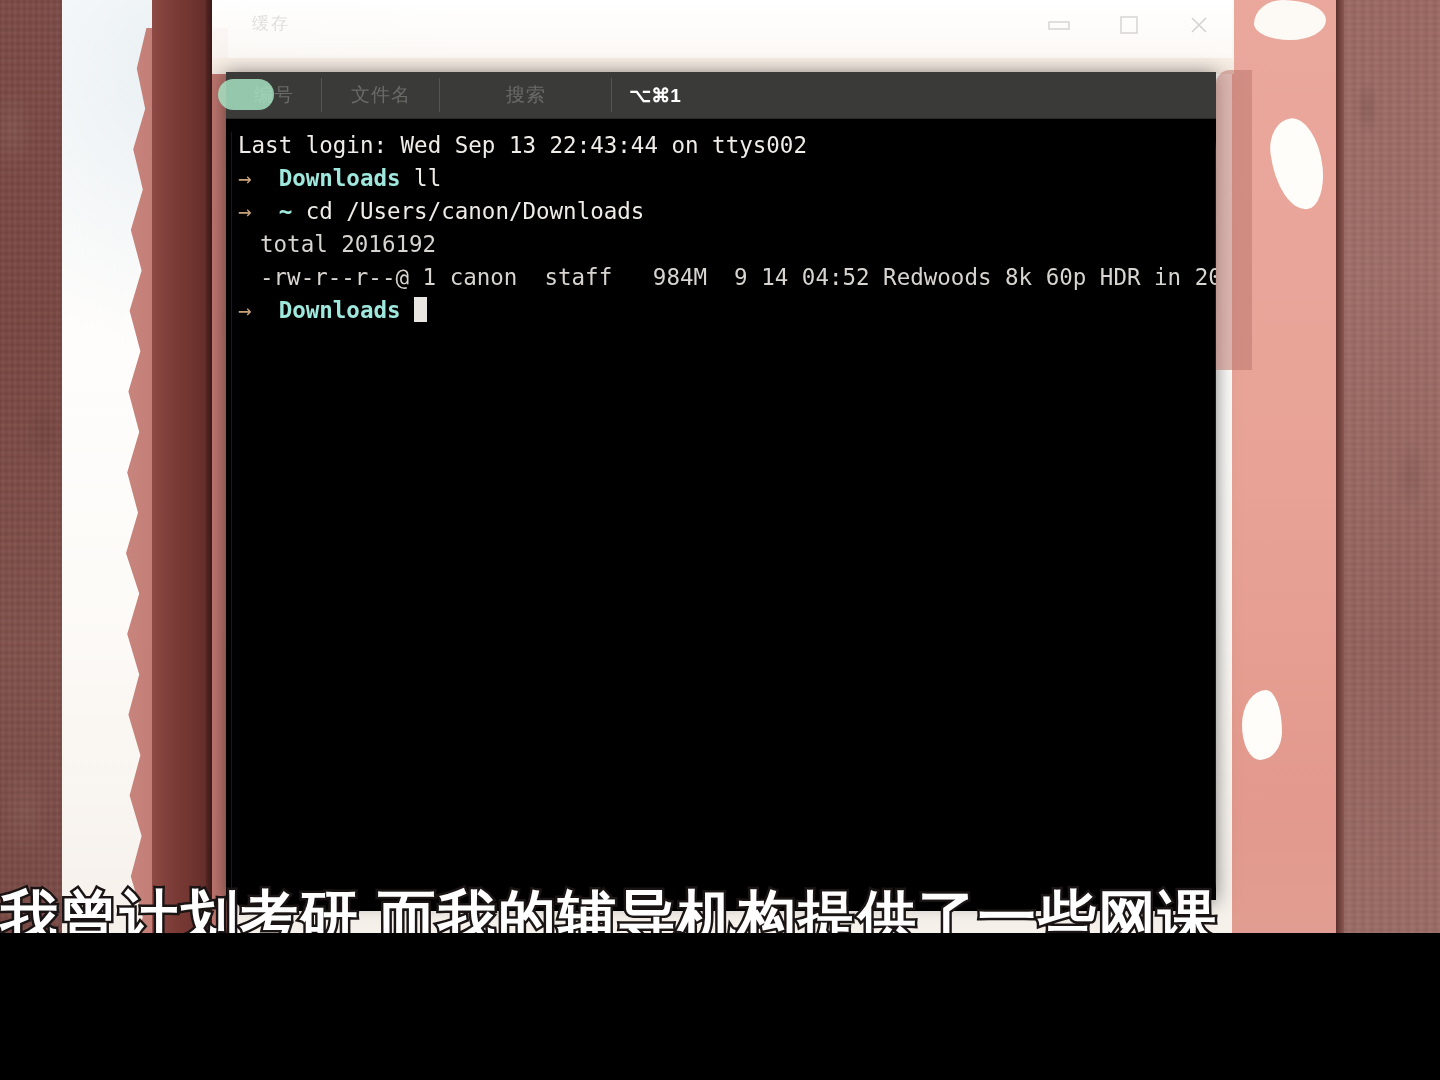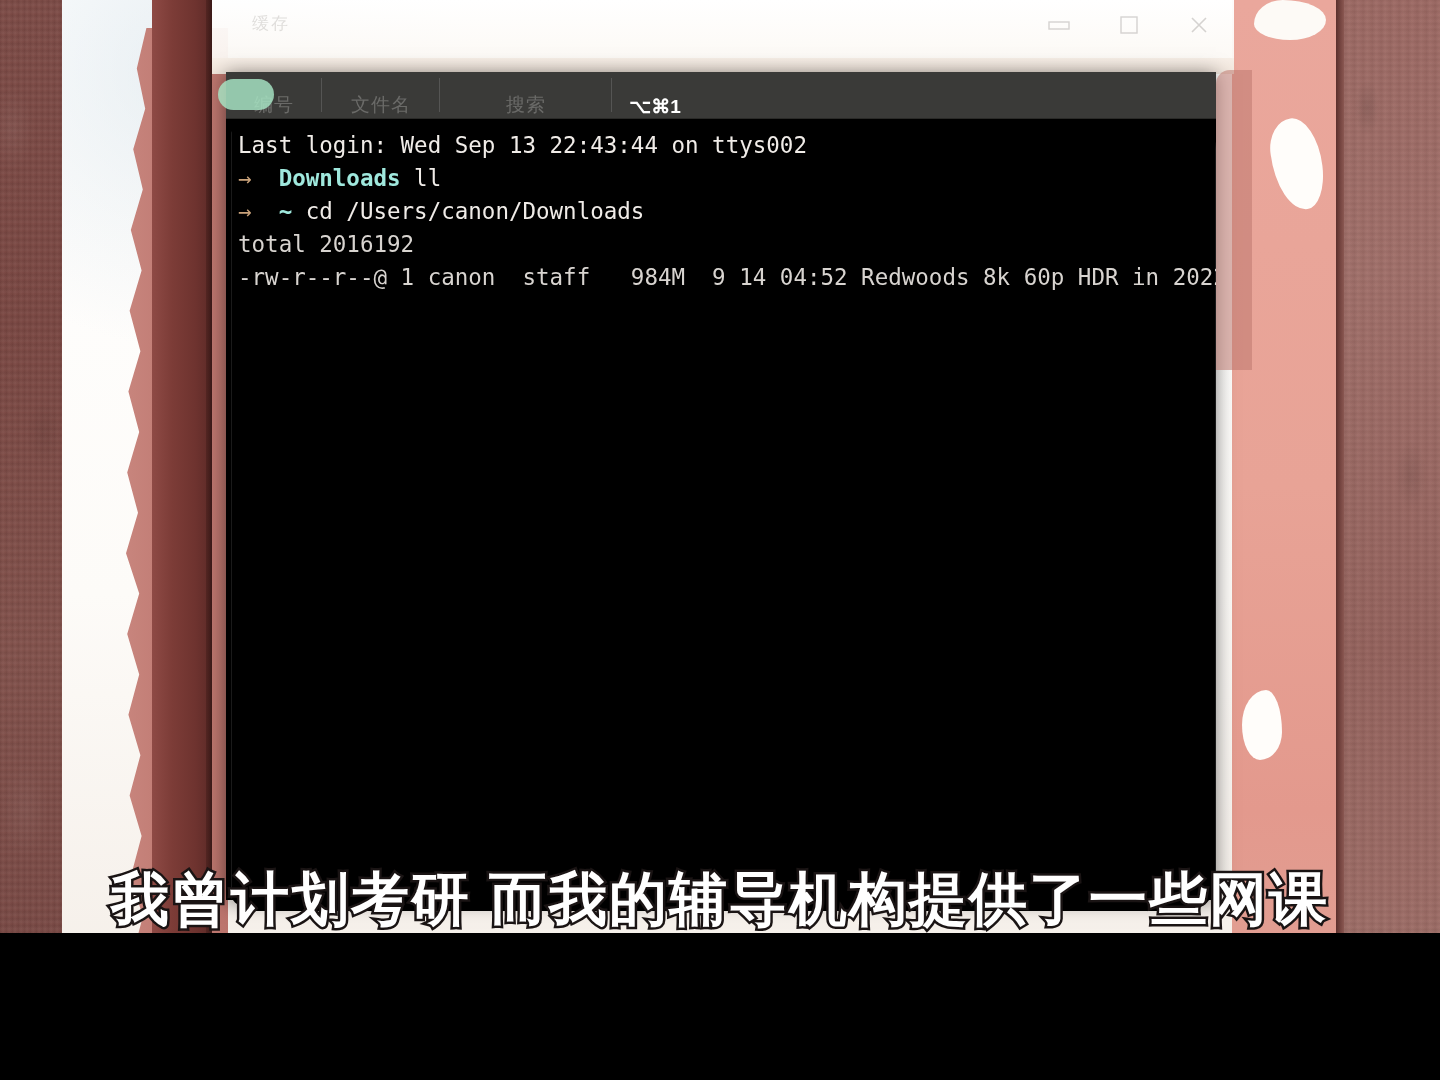--- a/index.html
+++ b/index.html
@@ -259,21 +259,21 @@
     position: relative;
     height: 46px;
     background: linear-gradient(180deg, #3f3f3d 0%, #38383६ 1%, #363634 100%);
     background-color: #3a3a38;
     display: flex;
     align-items: stretch;
     border-bottom: 1px solid #2a2a28;
   }
   .tab-cell {
     display: flex;
-    align-items: flex-end;
+    align-items: center;
     justify-content: center;
     position: relative;
     color: rgba(220,220,215,0.30);
     font-size: 19px;
     letter-spacing: 1px;
   }
   .tab-cell.divider::after {
     content: "";
     position: absolute;
     right: 0; top: 6px; bottom: 6px;
@@ -317,21 +317,21 @@
     overflow: hidden;
     border-radius: 30px;
   }
   .term-line {
     white-space: pre;
     padding-left: 12px;
   }
   .c-white   { color: #f0ece8; }
   .c-cyan    { color: #9fe8dd; font-weight: bold; }
   .c-arrow   { color: #c9a27a; }
-  .c-dim     { color: #d8d4d0; }
+  .c-dim     { color: #d8d4d0; margin-left: 22px; }
   .cursor-block {
     display: inline-block;
     width: 13px; height: 25px;
     background: #e9e6e1;
     vertical-align: -4px;
   }
 
   
   .term-guide {
     position: absolute;
@@ -346,23 +346,22 @@
     left: 1216px; top: 70px;
     width: 36px; height: 300px;
     background: rgba(190,120,112,0.55);
     border-radius: 14px 0 0 0;
     z-index: 35;
   }
 
   
   .subtitle {
     position: absolute;
-    left: 0; top: 870px;
+    left: 0; top: 888px;
     width: 1440px;
-    text-align: center;
     font-family: "Liberation Sans", sans-serif;
     font-weight: bold;
     font-size: 58px;
     line-height: 1;
     color: #ffffff;
     letter-spacing: 2px;
     z-index: 60;
     -webkit-text-stroke: 5px #1a1414;
     paint-order: stroke fill;
     white-space: nowrap;
@@ -435,20 +434,21 @@
       <div class="term-line"><span class="c-white">Last login: Wed Sep 13 22:43:44 on ttys002</span></div>
 
       <div class="term-line"><span class="c-arrow">→</span><span>  </span><span class="c-cyan">Downloads</span><span> </span><span class="c-white">ll</span></div>
 
       <div class="term-line"><span class="c-arrow">→</span><span>  </span><span class="c-cyan">~</span><span> </span><span class="c-white">cd /Users/canon/Downloads</span></div>
 
       <div class="term-line"><span class="c-dim">total 2016192</span></div>
 
       <div class="term-line"><span class="c-dim">-rw-r--r--@ 1 canon  staff   984M  9 14 04:52 Redwoods 8k 60p HDR in 2022.webm</span></div>
 
+      <div class="term-line"><span class="c-arrow">→</span><span>  </span><span class="c-cyan">Downloads</span><span> </span><span class="cursor-block"></span></div>
 
       <div class="term-guide" style="left:989px"></div>
       <div class="term-guide" style="left:5px"></div>
     </div>
   </div>
 
   <div class="overlay-pink-top"></div>
   <div class="bg-redbar-left"></div>
   <div class="bg-redbar-left-edge"></div>
 

